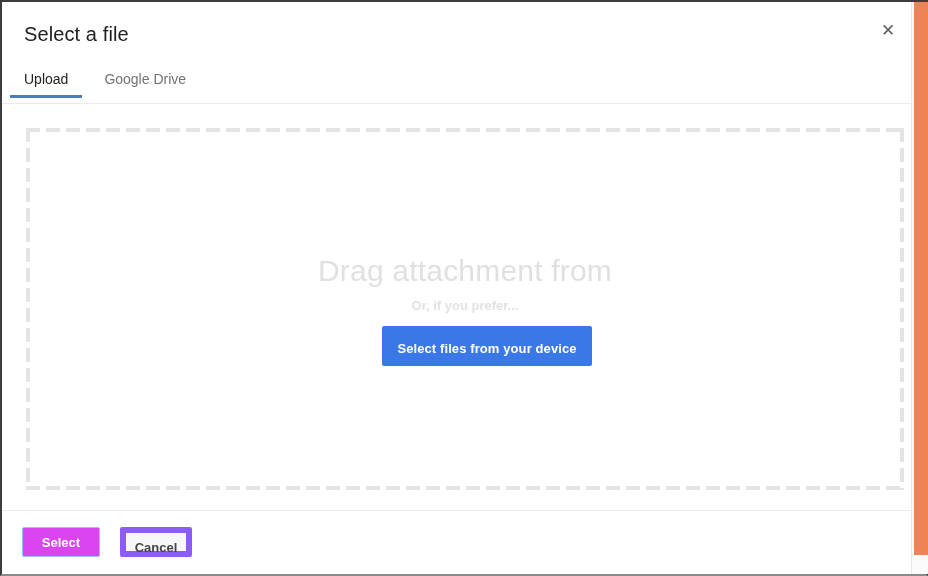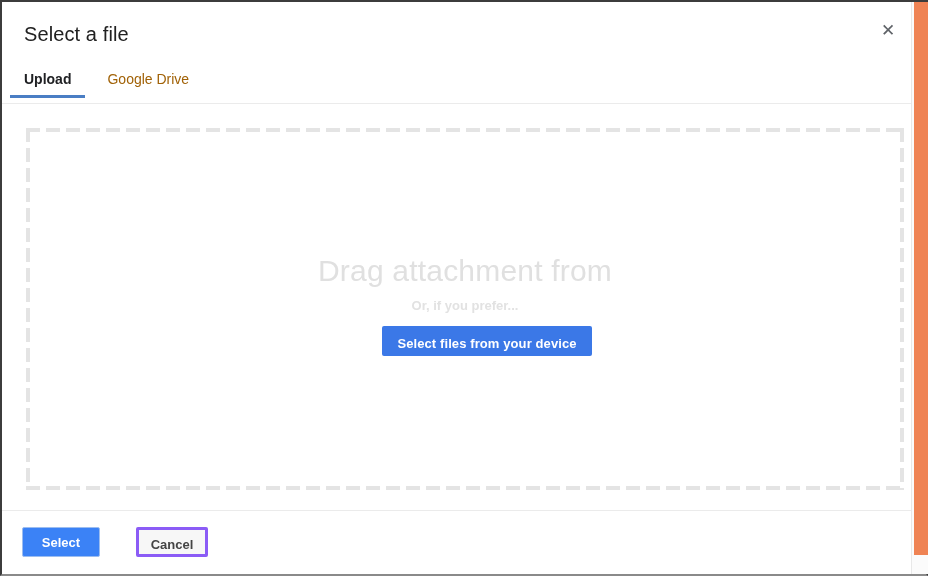--- a/index.html
+++ b/index.html
@@ -86,27 +86,27 @@
     display: flex;
     align-items: flex-start;
   }
   .tab {
     position: relative;
     padding: 0 14px;
     margin-left: 8px;
     height: 40px;
     line-height: 30px;
     font-size: 14px;
-    color: #a16207;
+    color: #737373;
     cursor: pointer;
     white-space: nowrap;
     user-select: none;
   }
   .tab.active {
-    font-weight: bold;
+    font-weight: normal;
     color: #202124;
   }
   .tab.active::after {
     content: "";
     position: absolute;
     left: 0;
     right: 0;
     bottom: 6px;
     height: 3px;
     background: #4a7ec4;
@@ -147,21 +147,21 @@
   #drop-subtext {
     margin-top: 8px;
     font-size: 13px;
     font-weight: bold;
     color: #e2e2e2;
     line-height: 16px;
   }
   #select-files-button {
     display: inline-block;
     margin-top: 12px;
-    padding: 4px 15px;
+    padding: 9px 15px;
     height: 22px;
     line-height: 28px;
     background: #3b78e7;
     color: #ffffff;
     font-size: 13px;
     font-weight: bold;
     border-radius: 2px;
     cursor: pointer;
     user-select: none;
     letter-spacing: 0.1px;
@@ -192,31 +192,31 @@
     font-size: 13px;
     font-weight: bold;
     border-radius: 2px;
     text-align: center;
     box-sizing: border-box;
     user-select: none;
     cursor: pointer;
   }
   #select-button {
     width: 78px;
-    background: #3b82f6;
+    background: #d946ef;
     color: #ffffff;
     border: 1px solid #9cbdf0;
     cursor: default;
   }
   #cancel-button {
     width: 72px;
-    margin-left: 36px;
+    margin-left: 20px;
     background: #f7f7f7;
     color: #444444;
-    border: 3px solid #8b5cf6;
+    border: 6px solid #8b5cf6;
   }
 
   
   #scrollbar-track {
     position: absolute;
     left: 909px;
     top: 0;
     width: 17px;
     height: 572px;
     background: #fbfbfb;

